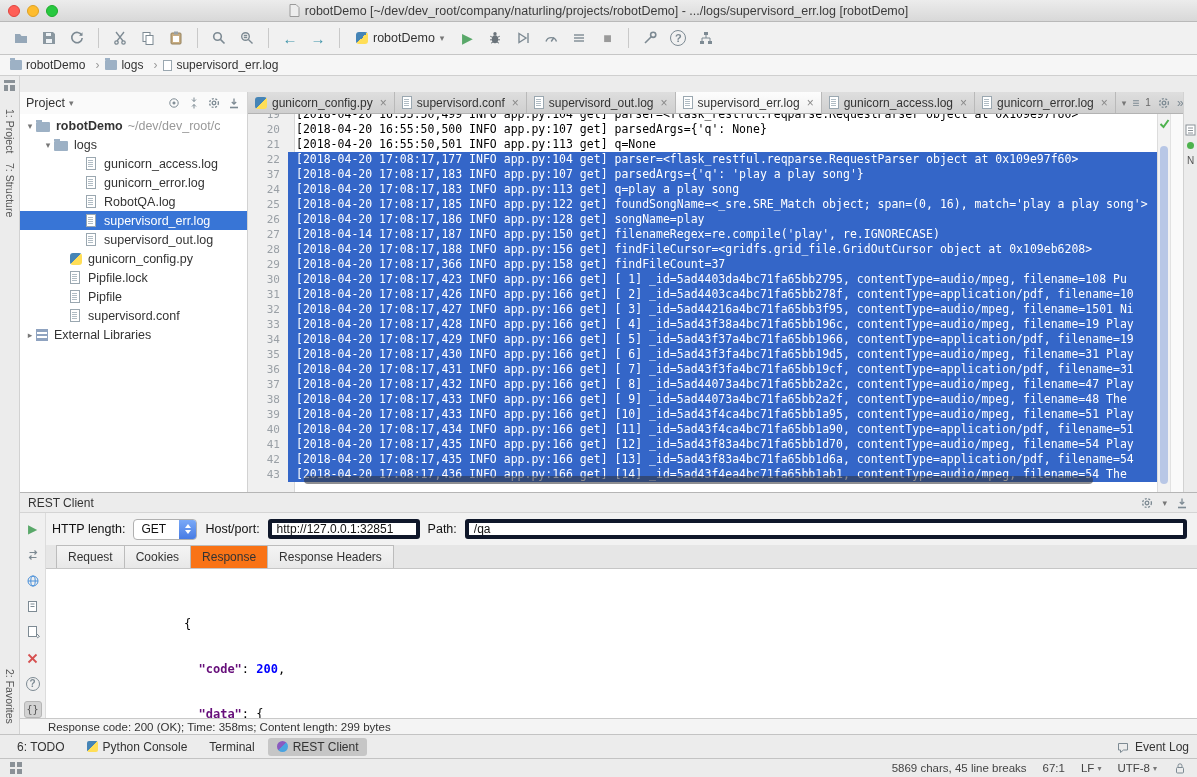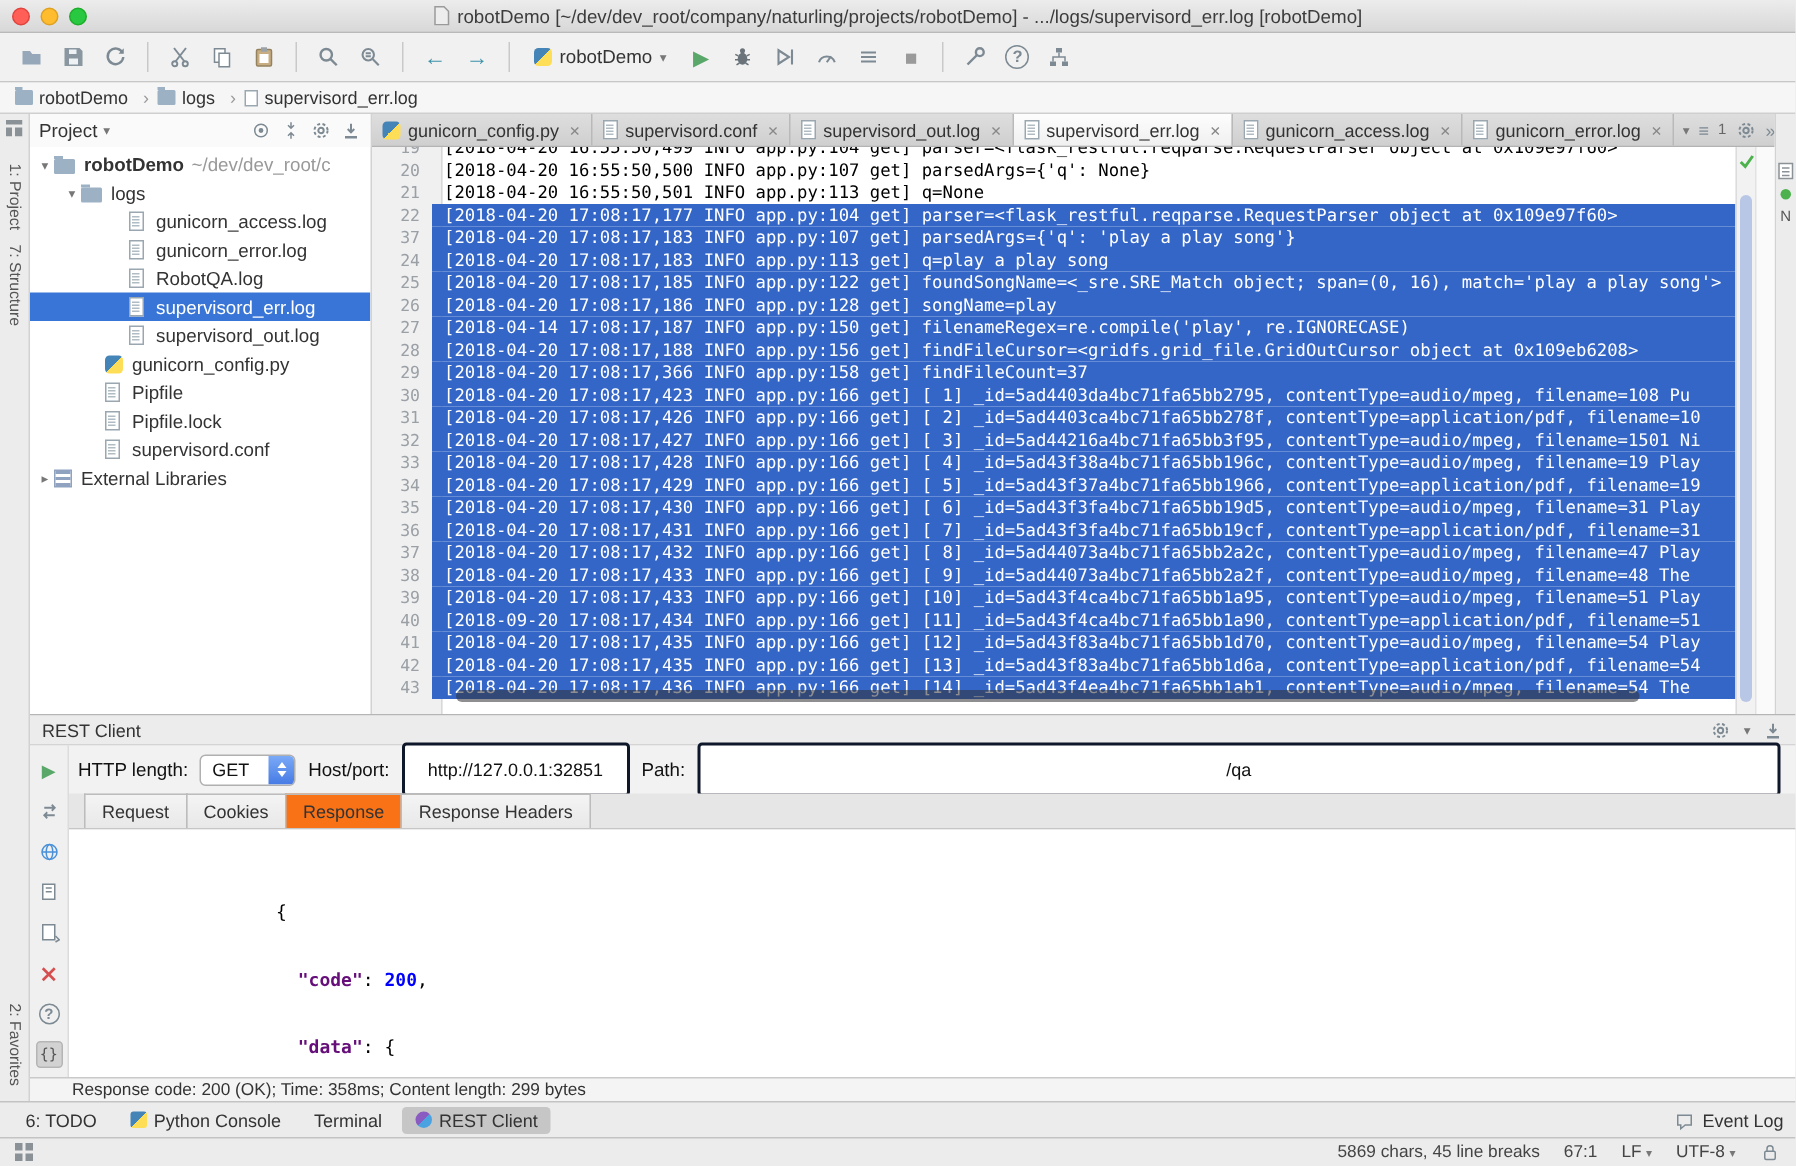--- a/index.html
+++ b/index.html
@@ -39,21 +39,21 @@
   .crumb.folder .mini-icon { background:#9db1c5; border-radius:1px; }
   .crumb.folder .mini-icon::before { content:""; position:absolute; top:-2px; left:0; width:5px; height:2px; background:#9db1c5; }
   .crumb.file .mini-icon { width:9px; height:11px; background:#fff; border:1px solid #9aa7b0; }
 
   
   .mid { flex:1 1 auto; display:flex; min-height:0; }
   .stripe-left { width:20px; flex:0 0 20px; background:#ececec; border-right:1px solid #d2d2d2; display:flex; flex-direction:column; align-items:center; padding-top:4px; }
   .stripe-icon { margin-bottom:8px; }
   .vlab { writing-mode:vertical-rl; font-size:10.5px; color:#555; margin-top:10px; white-space:nowrap; }
   .vlab.fav { margin-top:auto; margin-bottom:10px; }
-  .mid-right { flex:1; display:flex; flex-direction:column; min-width:0; }
+  .mid-right { flex:1; display:flex; flex-direction:column; min-width:0;margin-top:16px; }
 
   .main { height:400px; flex:0 0 400px; display:flex; min-width:0; }
 
   
   .project-panel { width:228px; flex:0 0 228px; background:#ffffff; border-right:1px solid #d2d2d2; display:flex; flex-direction:column; overflow:hidden; }
   .panel-header { height:22px; flex:0 0 22px; display:flex; align-items:center; gap:4px; padding:0 6px; background:#fafafa; font-size:12.5px; color:#333; }
   .ph-icons { margin-left:auto; display:flex; gap:6px; align-items:center; }
   .tree { flex:1; overflow:hidden; padding-top:2px; }
   .trow { height:19px; display:flex; align-items:center; font-size:12.5px; color:#333; white-space:nowrap; cursor:default; }
   .trow .arrow { width:12px; font-size:9px; color:#777; text-align:center; flex:0 0 12px; }
@@ -113,21 +113,21 @@
   .rs-btn.pressed { background:#d2d2d2; border:1px solid #b5b5b5; }
   .rs-btn .glyph { font-size:12px; }
   .braces-g { font-family:"DejaVu Sans Mono",monospace; font-size:10px; color:#555; }
   .rest-main { flex:1; display:flex; flex-direction:column; min-width:0; }
   .rest-form { height:32px; flex:0 0 32px; display:flex; align-items:center; gap:8px; padding:0 10px 0 6px; background:#f2f2f2; font-size:12.5px; color:#111; }
   .mac-select { width:64px; height:21px; background:#fff; border:1px solid #b0b0b0; border-radius:4px; display:flex; align-items:center; overflow:hidden; }
   .mac-select .sel-text { flex:1; padding-left:7px; font-size:12px; }
   .sel-cap { width:17px; align-self:stretch; background:linear-gradient(#7aa9f7,var(--mac_blue)); display:flex; flex-direction:column; align-items:center; justify-content:center; gap:2px; }
   .sel-cap i { width:0; height:0; border-left:3.5px solid transparent; border-right:3.5px solid transparent; }
   .sel-cap .up { border-bottom:4px solid #fff; } .sel-cap .down { border-top:4px solid #fff; }
-  .mac-input { height:20px; border:2px solid #0f172a; border-radius:3px; background:#fff; font-size:12px; padding:16px 5px; font-family:"Liberation Sans",sans-serif; color:#111;text-align:center; }
+  .mac-input { height:20px; border:4px solid #0f172a; border-radius:3px; background:#fff; font-size:12px; padding:0 5px; font-family:"Liberation Sans",sans-serif; color:#111; }
   .host-input { width:152px; }
   .path-input { flex:1; }
   .rest-tabs { height:24px; flex:0 0 24px; background:#e6e6e6; border-bottom:1px solid #c6c6c6; display:flex; align-items:stretch; padding-left:10px; font-size:12px; }
   .rtab { display:flex; align-items:center; padding:0 11px; border:1px solid #bcbcbc; border-bottom:none; background:linear-gradient(#f4f4f4,#e8e8e8); margin-right:-1px; color:#333; }
   .rtab.active { background:#f97316; }
   .rest-response { flex:1; background:#fff; overflow:hidden; font-family:"DejaVu Sans Mono",monospace; font-size:12px; line-height:15px; padding:3px 0 0 8px; white-space:pre; }
   .seg-pl { color:#000; }
   .seg-key { color:var(--json_key); font-weight:bold; }
   .seg-num { color:var(--json_number); font-weight:bold; }
   .rest-status { height:16px; flex:0 0 16px; background:#f4f4f4; border-top:1px solid #c9c9c9; font-size:11.5px; color:#333; display:flex; align-items:center; padding-left:28px; }
@@ -397,27 +397,27 @@
               </div>
               <div class="trow d1b icon-py">
 
                 <span class="t-icon"></span>
                 <span class="t-label">gunicorn_config.py</span>
                 <span class="t-suffix"></span>
               </div>
               <div class="trow d1b icon-file">
 
                 <span class="t-icon"></span>
+                <span class="t-label">Pipfile.lock</span>
+                <span class="t-suffix"></span>
+              </div>
+              <div class="trow d1b icon-file">
+
+                <span class="t-icon"></span>
                 <span class="t-label">Pipfile</span>
-                <span class="t-suffix"></span>
-              </div>
-              <div class="trow d1b icon-file">
-
-                <span class="t-icon"></span>
-                <span class="t-label">Pipfile.lock</span>
                 <span class="t-suffix"></span>
               </div>
               <div class="trow d1b icon-file">
 
                 <span class="t-icon"></span>
                 <span class="t-label">supervisord.conf</span>
                 <span class="t-suffix"></span>
               </div>
               <div class="trow d0 icon-lib col">
                 <span class="arrow"></span>
@@ -554,21 +554,21 @@
                 <div class="eline sel">
                   <div class="lnum">38</div>
                   <div class="ltext">[2018-04-20 17:08:17,433 INFO app.py:166 get] [ 9] _id=5ad44073a4bc71fa65bb2a2f, contentType=audio/mpeg, filename=48 The</div>
                 </div>
                 <div class="eline sel">
                   <div class="lnum">39</div>
                   <div class="ltext">[2018-04-20 17:08:17,433 INFO app.py:166 get] [10] _id=5ad43f4ca4bc71fa65bb1a95, contentType=audio/mpeg, filename=51 Play</div>
                 </div>
                 <div class="eline sel">
                   <div class="lnum">40</div>
-                  <div class="ltext">[2018-09-20 17:08:17,434 INFO app.py:166 get] [11] _id=5ad43f4ca4bc71fa65bb1a90, contentType=application/pdf, filename=51</div>
+                  <div class="ltext">[2018-04-20 17:08:17,434 INFO app.py:166 get] [11] _id=5ad43f4ca4bc71fa65bb1a90, contentType=application/pdf, filename=51</div>
                 </div>
                 <div class="eline sel">
                   <div class="lnum">41</div>
                   <div class="ltext">[2018-04-20 17:08:17,435 INFO app.py:166 get] [12] _id=5ad43f83a4bc71fa65bb1d70, contentType=audio/mpeg, filename=54 Play</div>
                 </div>
                 <div class="eline sel">
                   <div class="lnum">42</div>
                   <div class="ltext">[2018-04-20 17:08:17,435 INFO app.py:166 get] [13] _id=5ad43f83a4bc71fa65bb1d6a, contentType=application/pdf, filename=54</div>
                 </div>
                 <div class="eline sel">

